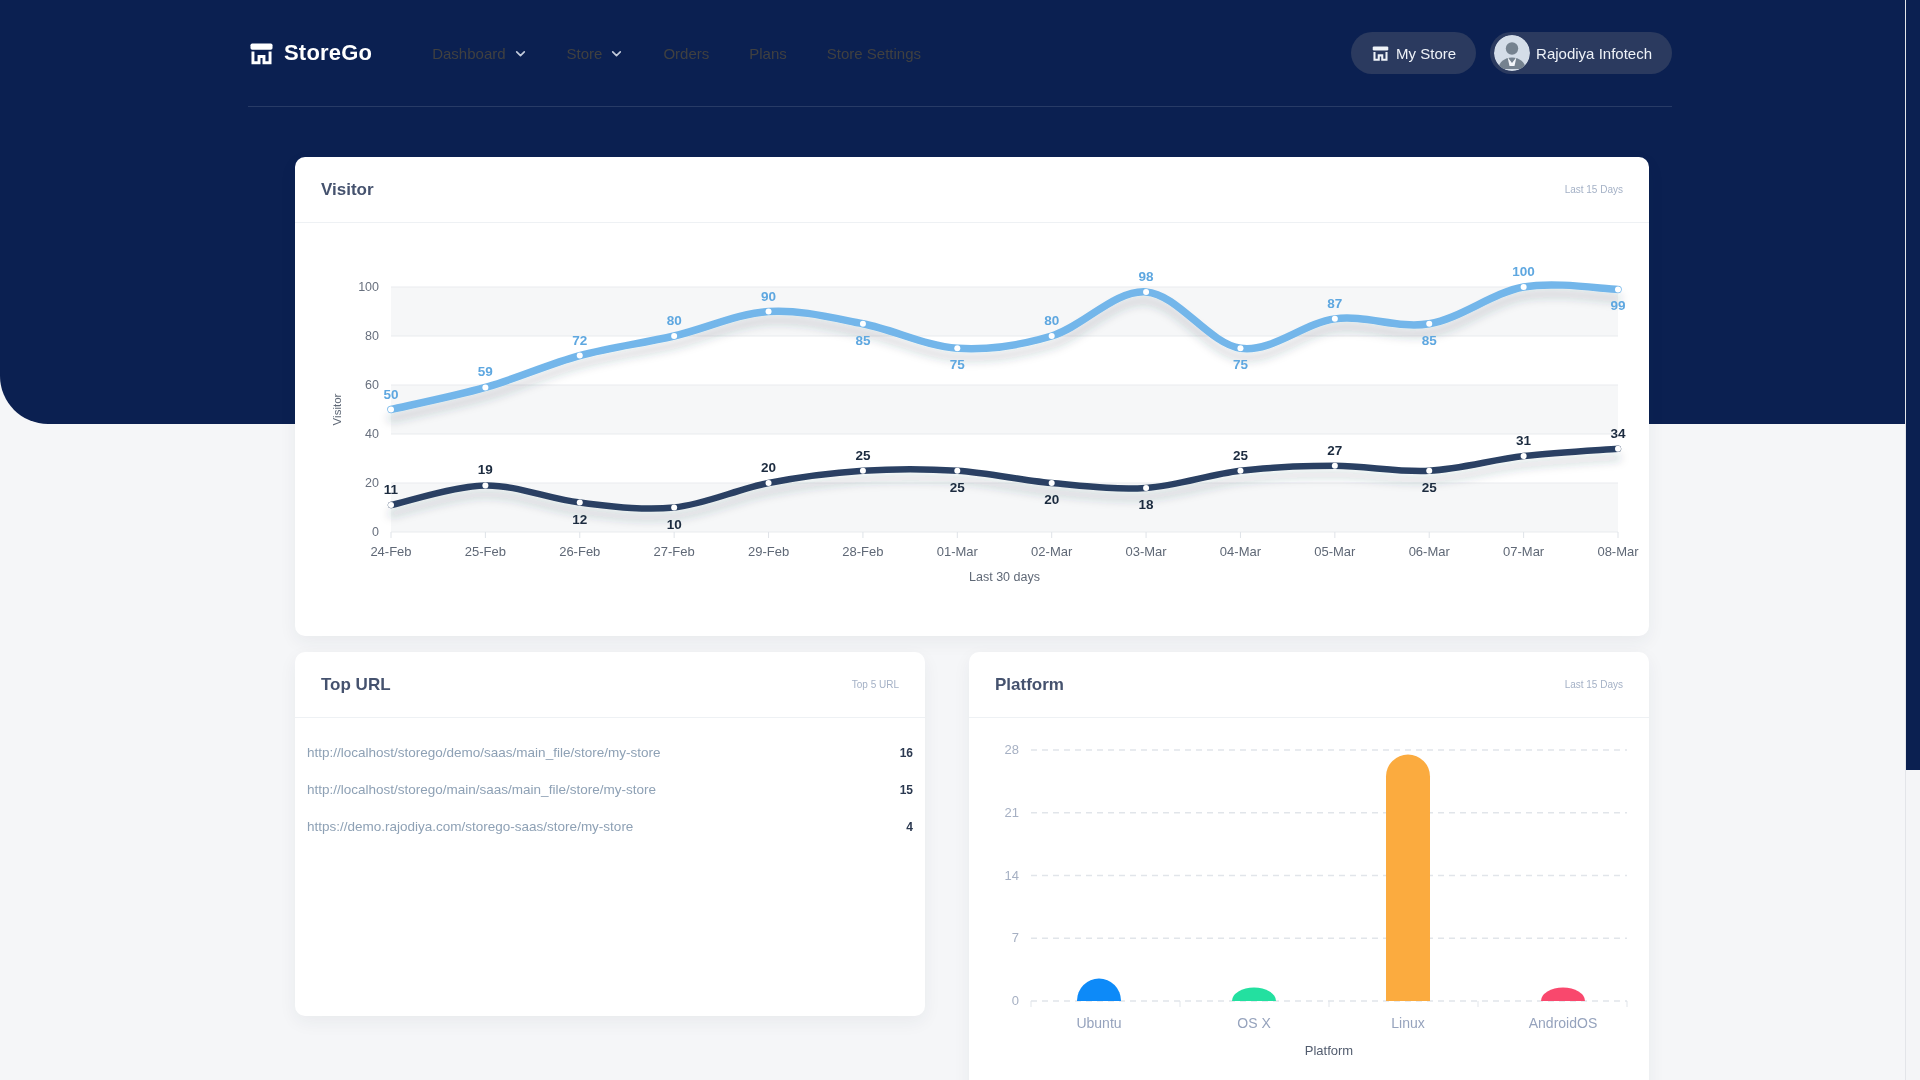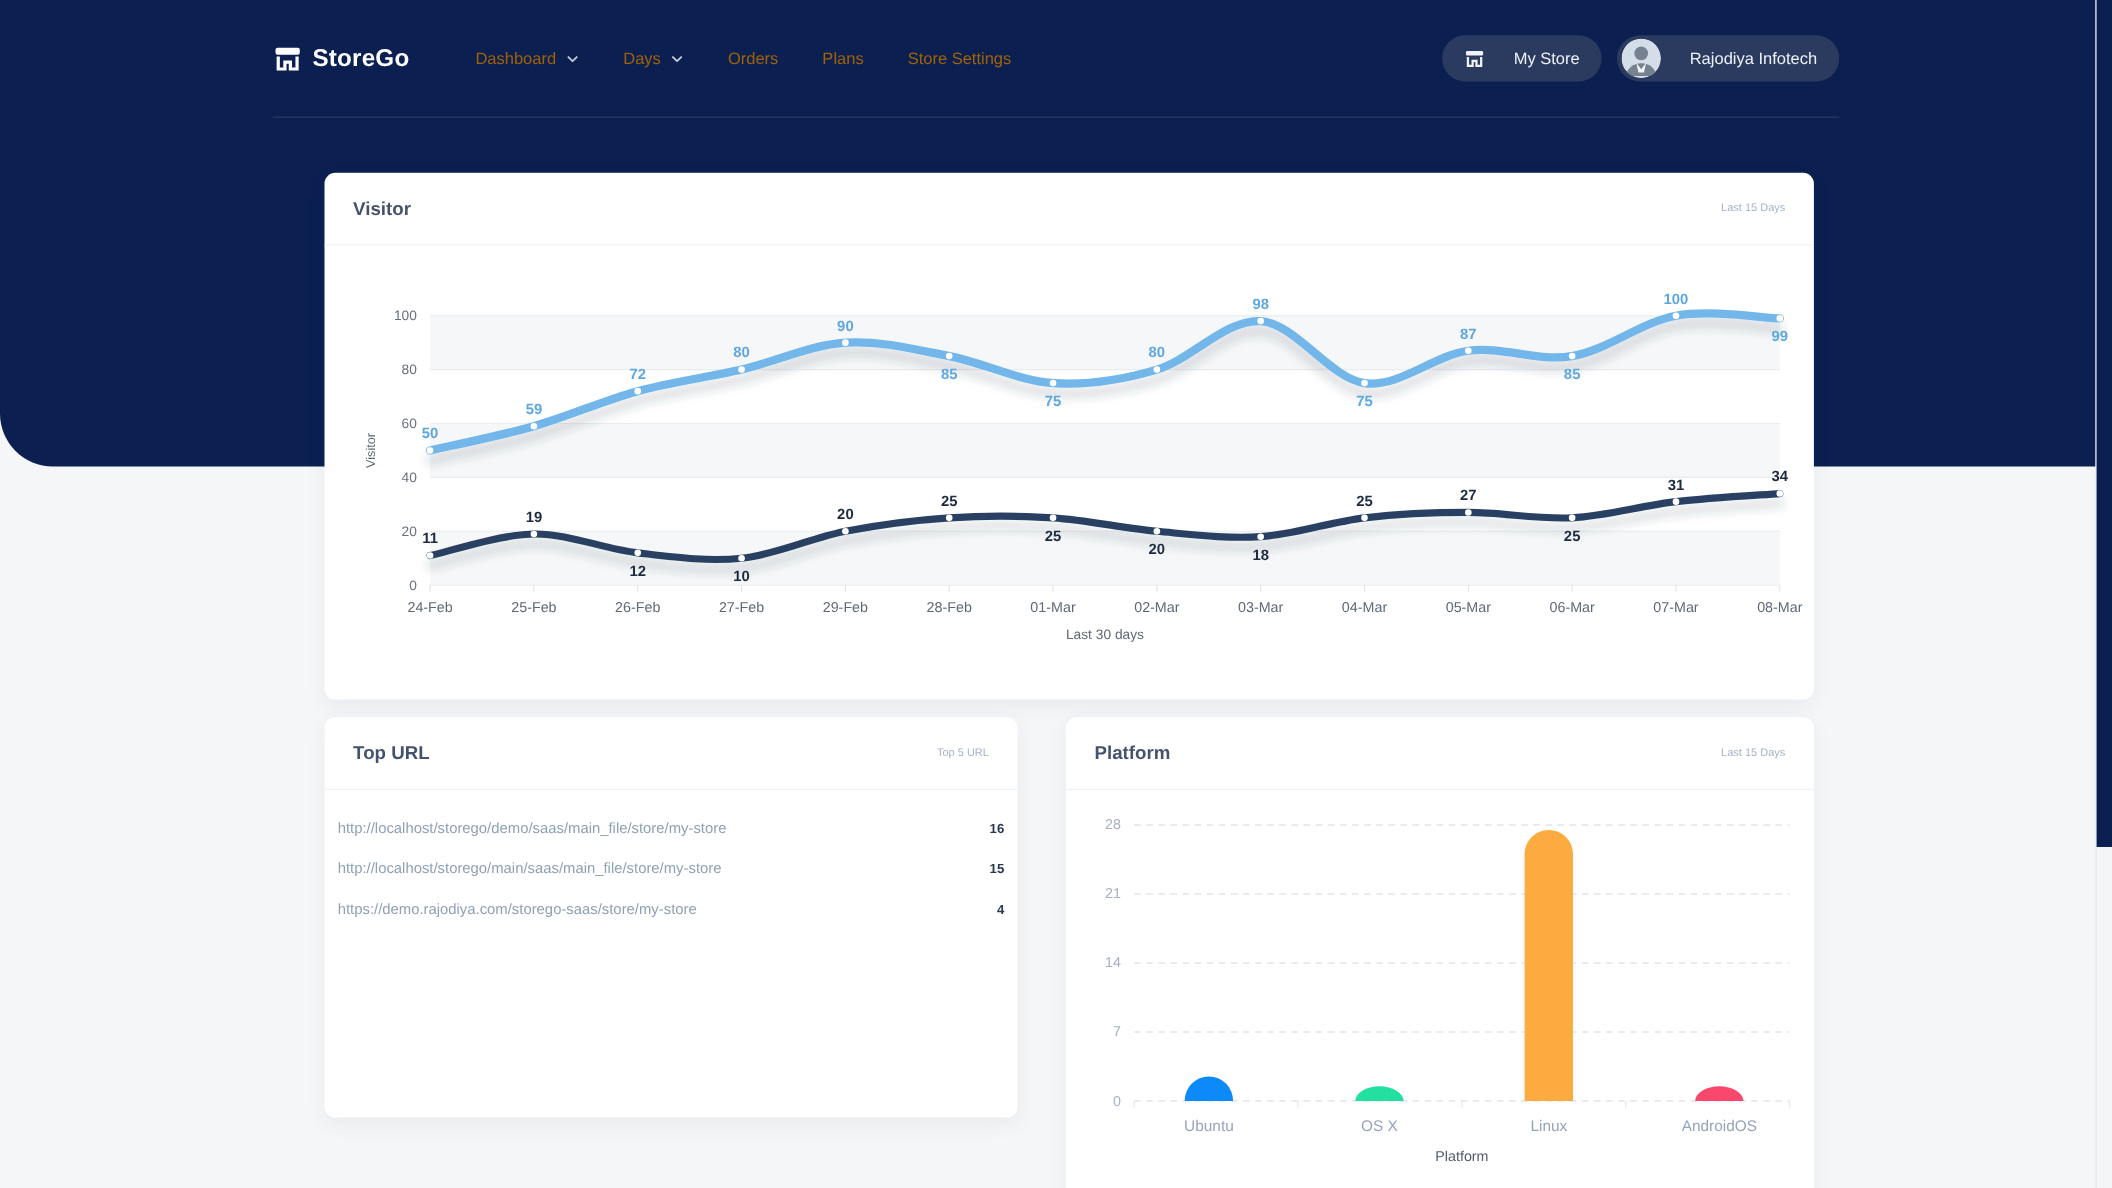--- a/index.html
+++ b/index.html
@@ -8,25 +8,25 @@
   
   .hero{position:absolute;top:0;left:0;width:1920px;height:424px;
     background:var(--header-bg,#0b2051);border-bottom-left-radius:48px;z-index:0;}
   .page{position:relative;z-index:1;}
   .header-inner{width:1424px;margin:0 auto;height:107px;display:flex;align-items:center;
     border-bottom:1px solid rgba(255,255,255,0.12);}
   .logo{display:flex;align-items:center;gap:9px;cursor:pointer;}
   .logo svg{display:block;}
   .logo-text{color:#ffffff;font-size:22px;font-weight:700;letter-spacing:.2px;}
   .nav{display:flex;align-items:center;gap:40px;margin-left:60px;}
-  .nav-item{display:flex;align-items:center;gap:8px;color:#a16207;font-size:15px;
+  .nav-item{display:flex;align-items:center;gap:8px;color:#404040;font-size:15px;
     font-weight:500;cursor:pointer;text-decoration:none;}
   .nav-item svg{opacity:.85;}
   .header-right{margin-left:auto;display:flex;align-items:center;gap:14px;}
-  .pill{display:flex;align-items:center;gap:26px;background:#2b3a5f;border-radius:22px;
+  .pill{display:flex;align-items:center;gap:6px;background:#2b3a5f;border-radius:22px;
     height:42px;padding:0 20px;color:#eef2f8;font-size:15px;font-weight:500;cursor:pointer;}
   .pill.user{padding:0 20px 0 4px;}
   .avatar{width:36px;height:36px;border-radius:50%;overflow:hidden;flex:0 0 36px;}
   
   .container{width:1378px;margin:0 auto;}
   .card{background:var(--card-bg,#fff);border-radius:10px;
     box-shadow:0 6px 18px rgba(35,46,70,.06);margin-left:24px;}
   .card-head{display:flex;align-items:center;justify-content:space-between;
     padding:0 26px;height:66px;border-bottom:1px solid #eef1f4;}
   .card-title{font-size:17px;font-weight:600;color:var(--title-text,#45526e);}
@@ -66,21 +66,21 @@
       <span class="logo-text">StoreGo</span>
     </div>
     <nav class="nav">
       <a class="nav-item">
         <span>Dashboard</span>
         <svg width="13" height="13" viewBox="0 0 24 24" fill="none" stroke="#e3e9f4" stroke-width="3" stroke-linecap="round" stroke-linejoin="round">
             <polyline points="5,9 12,16 19,9"></polyline>
           </svg>
       </a>
       <a class="nav-item">
-        <span>Days</span>
+        <span>Store</span>
         <svg width="13" height="13" viewBox="0 0 24 24" fill="none" stroke="#e3e9f4" stroke-width="3" stroke-linecap="round" stroke-linejoin="round">
             <polyline points="5,9 12,16 19,9"></polyline>
           </svg>
       </a>
       <a class="nav-item">
         <span>Orders</span>
       </a>
       <a class="nav-item">
         <span>Plans</span>
       </a>

